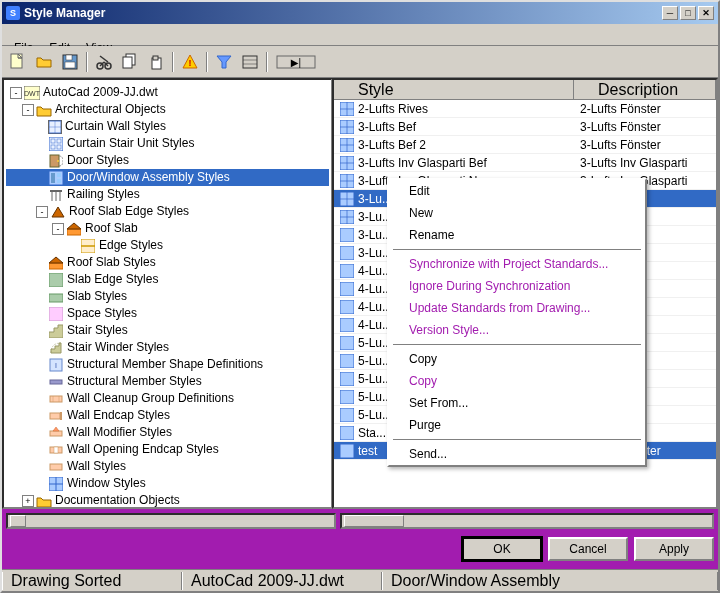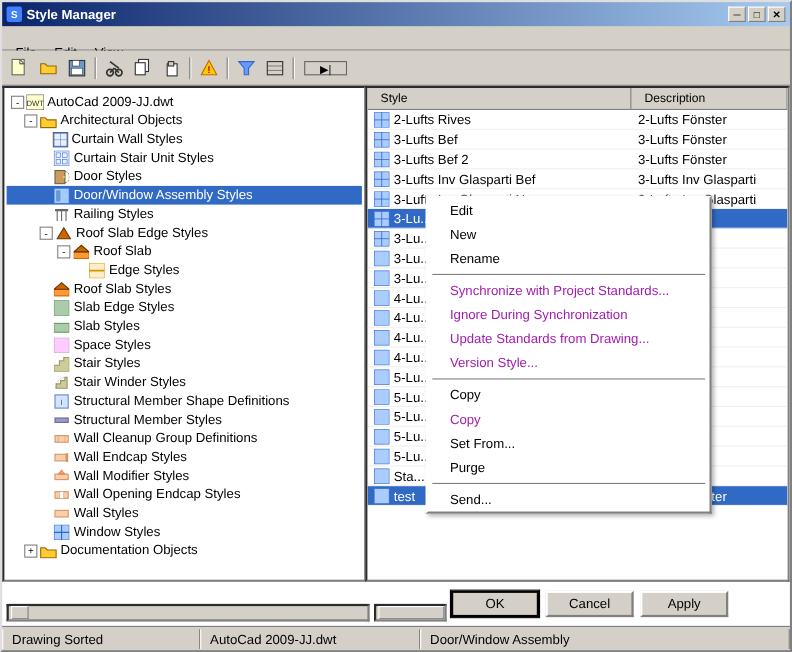--- a/index.html
+++ b/index.html
@@ -199,22 +199,22 @@
     }
 
     .list-header {
       display: flex;
       background: #d4d0c8;
       border-bottom: 1px solid #808080;
       height: 20px;
     }
 
     .list-header-cell {
-      padding: 2px 12px;
-      font-size: 11px;
+      padding: 2px 24px;
+      font-size: 16px;
       border-right: 1px solid #808080;
       display: flex;
       align-items: center;
       cursor: pointer;
     }
 
     .list-header-cell:first-child { width: 240px; }
     .list-header-cell:last-child { flex: 1; }
 
     .list-scrollable {
@@ -275,26 +275,25 @@
     }
 
     .ctx-separator {
       height: 1px;
       background: #808080;
       margin: 3px 4px;
     }
 
     
     .bottom-panel {
-      background: #ffffff;
+      background: #a21caf;
       padding: 4px;
       display: flex;
-      flex-direction: row;
+      flex-direction: column;
       gap: 4px;
-      align-items: flex-end;
     }
 
     .button-row {
       display: flex;
       justify-content: flex-end;
       gap: 6px;
       padding: 4px 0;
     }
 
     .dialog-btn {
@@ -323,21 +322,21 @@
       align-items: center;
     }
 
     .status-section {
       border-right: 1px solid #808080;
       border-left: 1px solid #fff;
       padding: 0 8px;
       height: 18px;
       display: flex;
       align-items: center;
-      font-size: 12px;
+      font-size: 16px;
     }
 
     .status-section:first-child { width: 180px; }
     .status-section:nth-child(2) { width: 200px; }
     .status-section:last-child { flex: 1; }
 
     
     .indent-1 { padding-left: 16px; }
     .indent-2 { padding-left: 30px; }
     .indent-3 { padding-left: 46px; }

